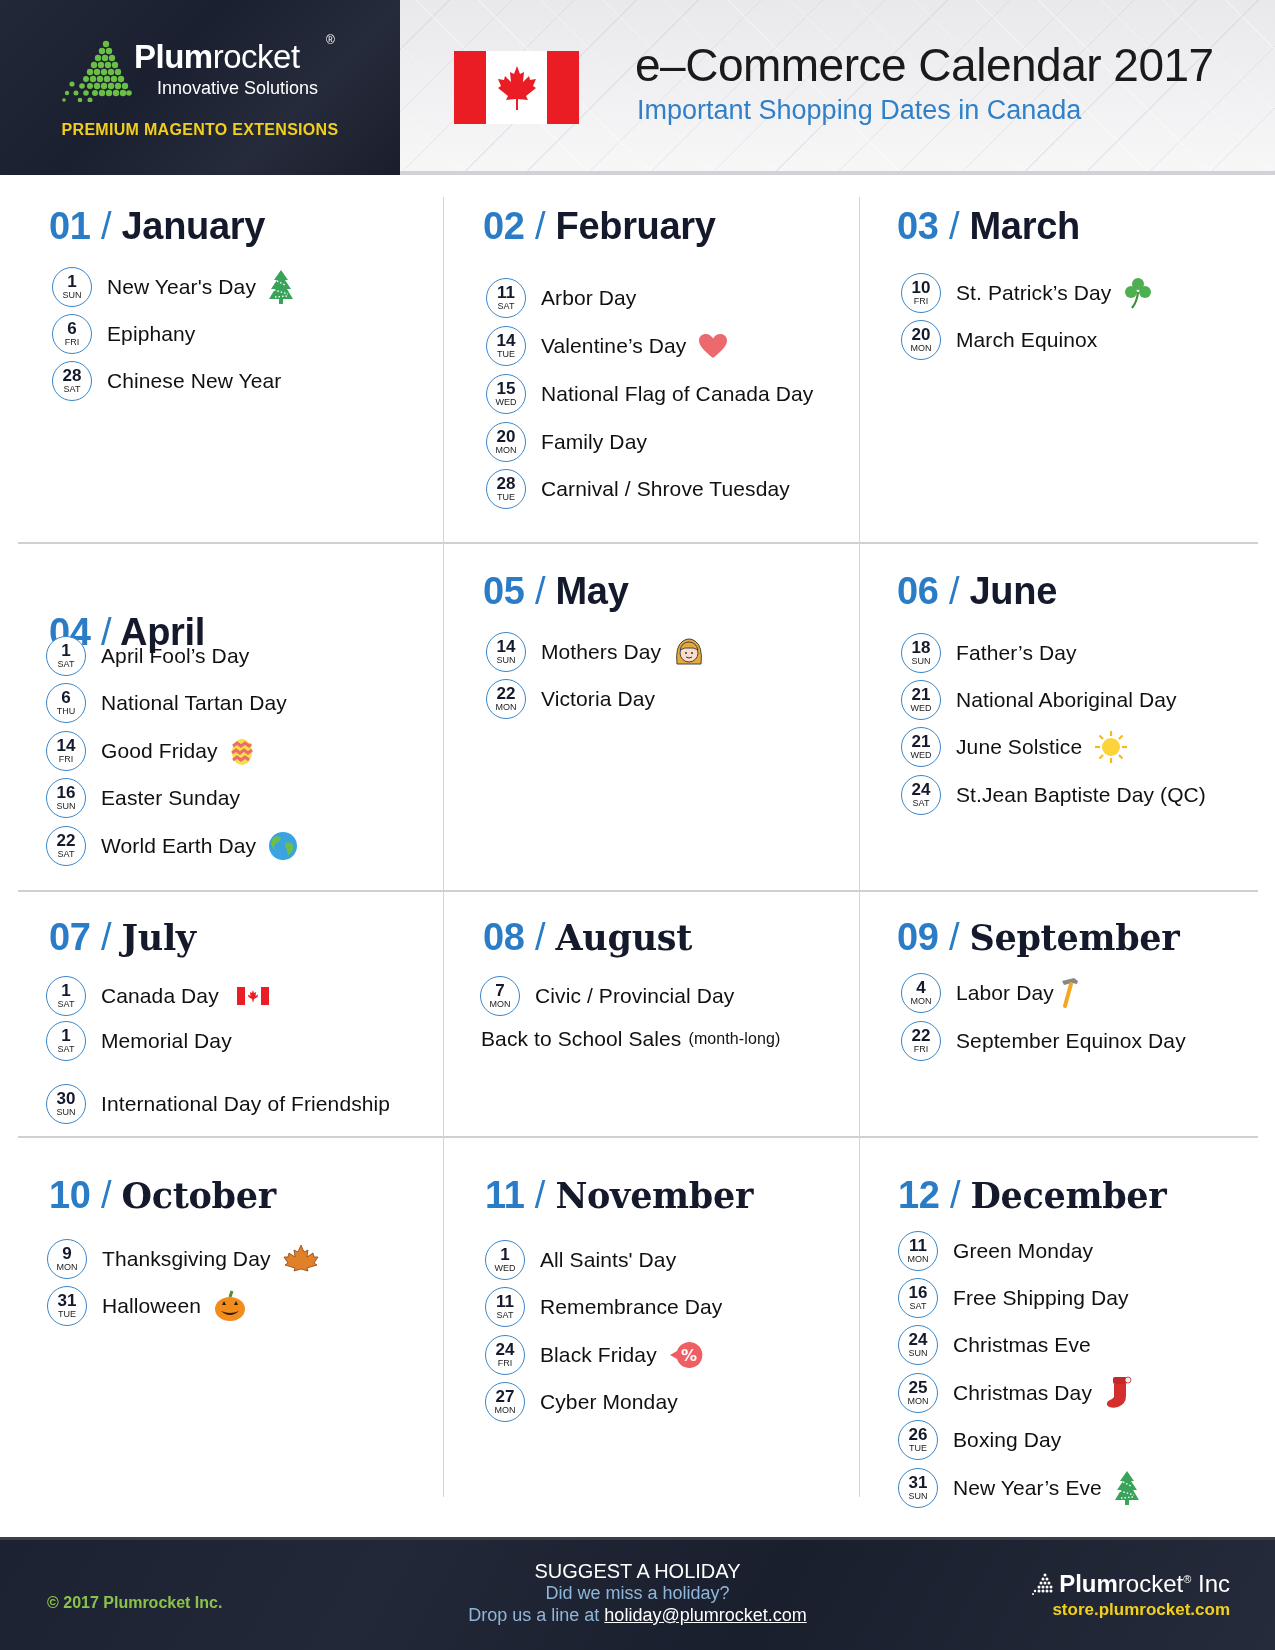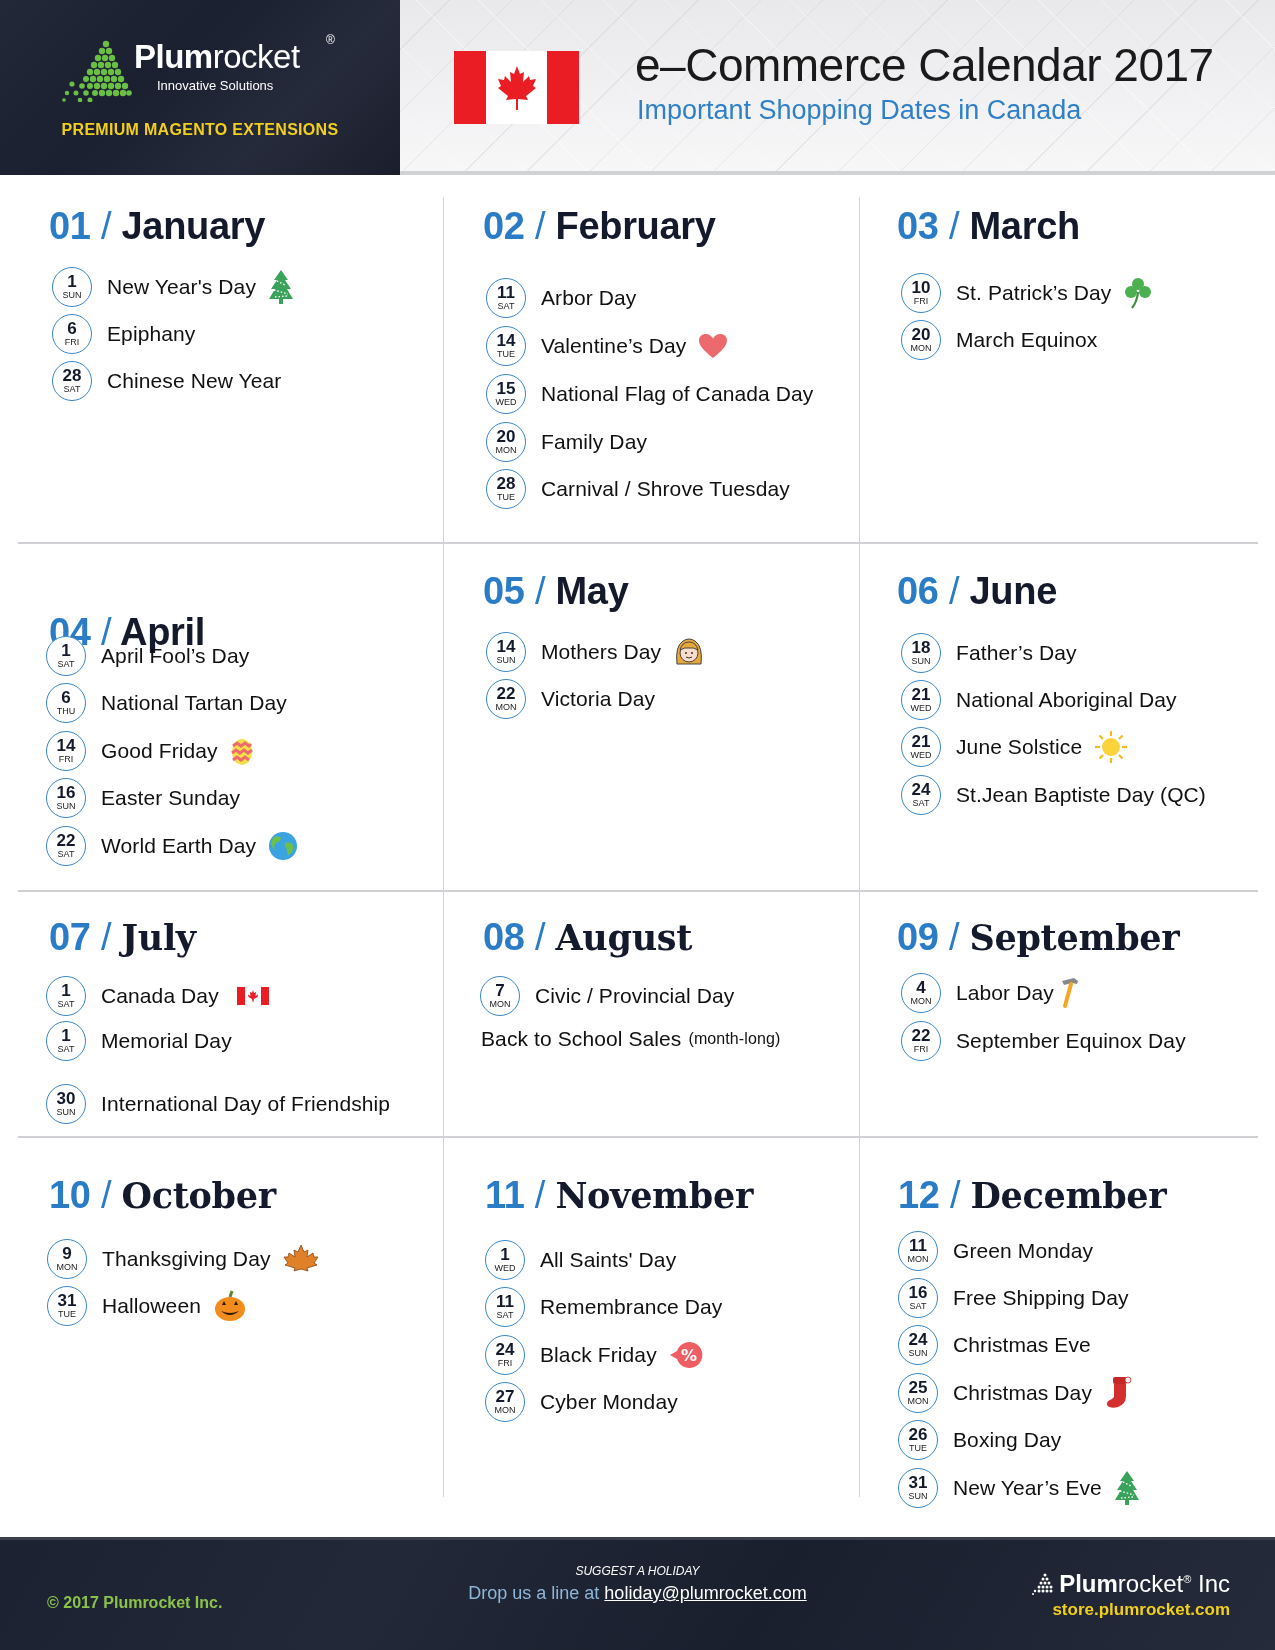--- a/index.html
+++ b/index.html
@@ -10,21 +10,21 @@
   .header { position: absolute; left: 0; top: 0; width: 1275px; height: 175px; display: flex; }
   .brand-panel {
     width: 400px; height: 175px;
     background: linear-gradient(135deg, #232838 0%, #1b2030 40%, #262b3b 70%, #1a1e2c 100%);
     position: relative;
   }
   .brand-logo { position: absolute; left: 62px; top: 40px; width: 70px; height: 62px; }
   .brand-name { position: absolute; left: 134px; top: 38px; color: #fff; font-size: 33px; letter-spacing: -0.5px; }
   .brand-name b { font-weight: bold; }
   .brand-reg { position: absolute; left: 326px; top: 33px; color: #fff; font-size: 12px; }
-  .brand-tagline { position: absolute; left: 157px; top: 78px; color: #fff; font-size: 13px; }
+  .brand-tagline { position: absolute; left: 157px; top: 78px; color: #fff; font-size: 18px; }
   .brand-premium { position: absolute; left: 0; width: 400px; top: 121px; text-align: center; color: #f1cf1c; font-weight: bold; font-size: 16px; letter-spacing: 0.3px; }
 
   .title-panel {
     flex: 1; height: 175px; position: relative;
     background:
       repeating-linear-gradient(45deg, rgba(255,255,255,0.35) 0 1px, transparent 1px 44px),
       repeating-linear-gradient(-45deg, rgba(200,200,205,0.35) 0 1px, transparent 1px 44px),
       linear-gradient(180deg, #e9e9ec 0%, #f7f7f8 100%);
     border-bottom: 4px solid #d0d2d6;
   }
@@ -56,21 +56,21 @@
   .small-note { font-size: 16px; }
 
   
   .footer {
     position: absolute; left: 0; top: 1537px; width: 1275px; height: 113px;
     background: linear-gradient(120deg, #1d2232 0%, #232838 30%, #1a1f2e 60%, #262b3b 100%);
     border-top: 3px solid #3a3f4c;
   }
   .copyright { position: absolute; left: 47px; top: 54px; color: #8bc34a; font-size: 16px; font-weight: bold; }
   .suggest { position: absolute; left: 0; width: 1275px; top: 20px; text-align: center; }
-  .suggest-title { color: #fff; font-size: 12px; line-height: 22px; font-style: italic; }
+  .suggest-title { color: #fff; font-size: 20px; line-height: 22px; }
   .suggest-q { color: #8fb6d9; font-size: 18px; line-height: 22px; }
   .suggest-line { color: #8fb6d9; font-size: 18px; line-height: 22px; }
   .suggest-line a { color: #fff; text-decoration: underline; }
   .foot-brand { position: absolute; right: 45px; top: 30px; text-align: right; }
   .foot-brand .fb-name { color: #fff; font-size: 24px; display: flex; align-items: center; justify-content: flex-end; gap: 5px; }
   .foot-brand .fb-name b { font-weight: bold; }
   .foot-brand .fb-url { color: #f1cf1c; font-size: 17px; font-weight: bold; margin-top: 2px; }
 </style>
 </head>
 <body>
@@ -573,20 +573,21 @@
         <path fill="#3aa35a" d="M13 1 L20 11 L17 11 L23 20 L19 20 L25 30 L15 30 L15 35 L11 35 L11 30 L1 30 L7 20 L3 20 L9 11 L6 11 Z"></path>
         <path stroke="#fff" stroke-dasharray="1.5 2" stroke-width="1.4" fill="none" d="M9 12 L17 16 M6 21 L20 25 M7 28 L19 27"></path>
       </svg>
     </span>
 </div>
 
 <div class="footer">
   <div class="copyright">© 2017 Plumrocket Inc.</div>
   <div class="suggest">
     <div class="suggest-title">SUGGEST A HOLIDAY</div>
+    <div class="suggest-q">Did we miss a holiday?</div>
     <div class="suggest-line"><span>Drop us a line at </span><a>holiday@plumrocket.com</a></div>
   </div>
   <div class="foot-brand">
     <div class="fb-name">
       <svg width="22" height="22" viewBox="0 0 22 22">
           <g fill="#fff">
             <circle cx="13" cy="2" r="1.5"></circle>
             <circle cx="11" cy="6" r="1.5"></circle>
             <circle cx="15" cy="6" r="1.5"></circle>
             <circle cx="9" cy="10" r="1.5"></circle>

